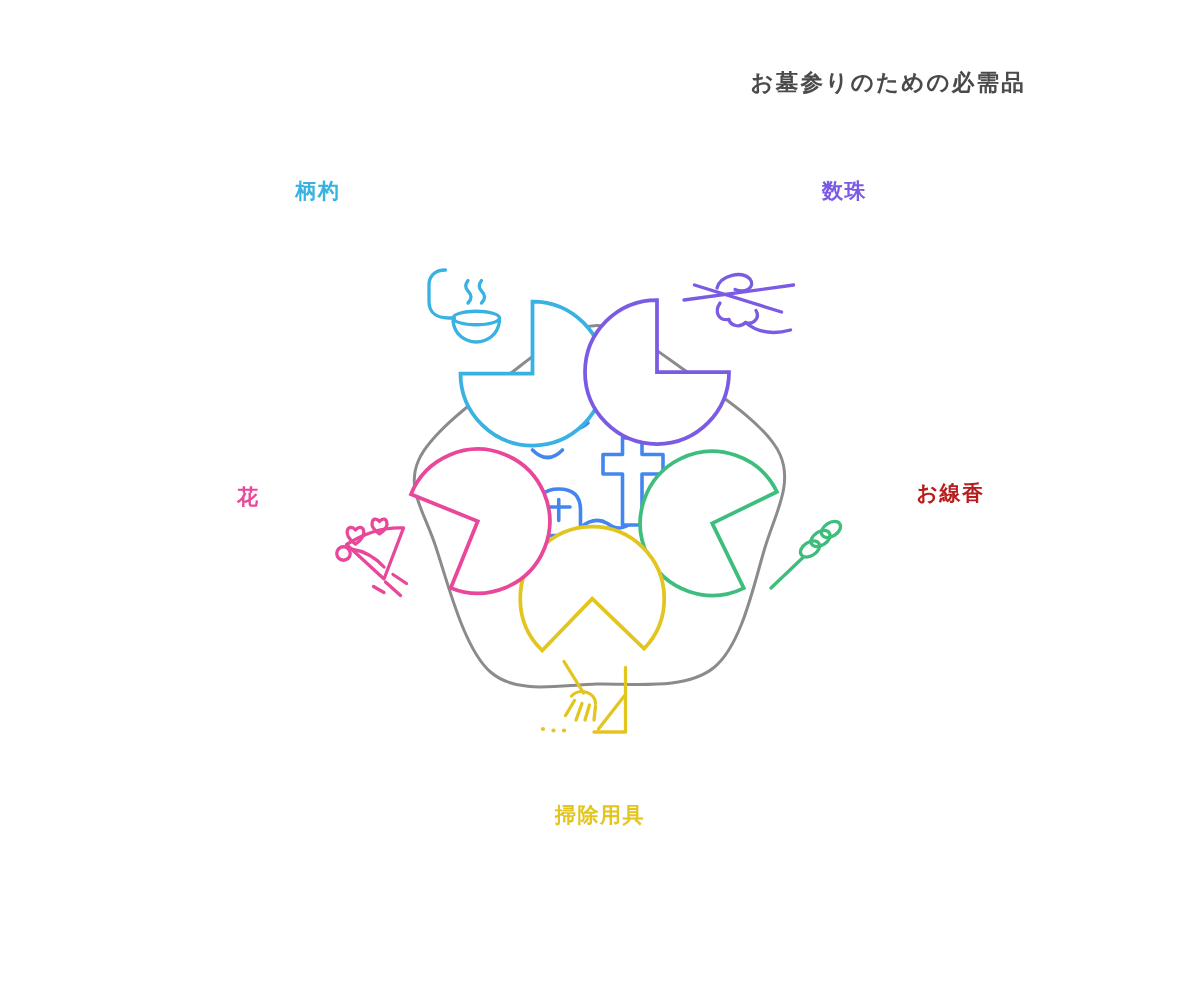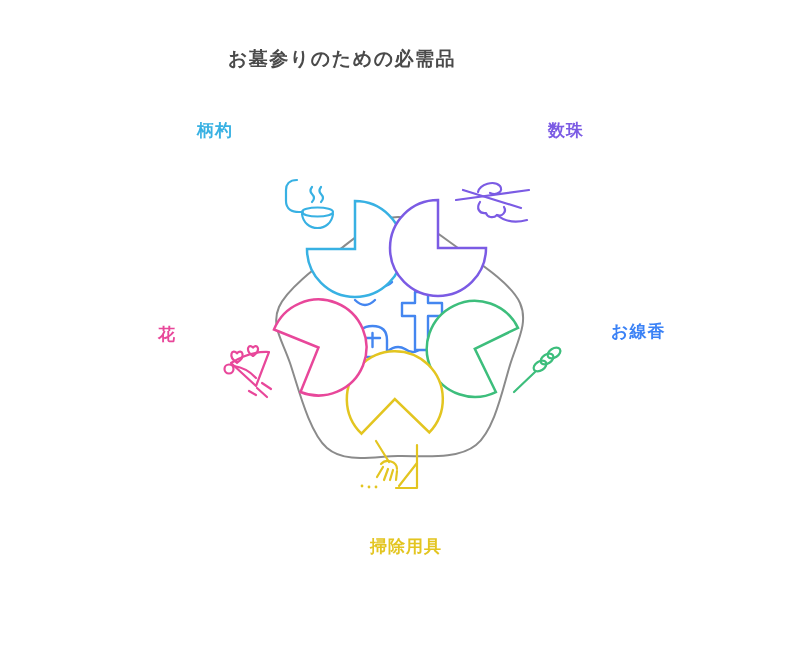--- a/index.html
+++ b/index.html
@@ -5,26 +5,26 @@
   html,body{margin:0;padding:0;background:#ffffff;}
   .stage{
     position:relative;
     width:792px;height:660px;
     background:#ffffff;
     font-family:"Liberation Sans","DejaVu Sans",sans-serif;
     overflow:hidden;
   }
   .title{
     position:absolute;top:46px;left:0;width:684px;
-    text-align:center;
-    font-size:19px;font-weight:700;letter-spacing:1.5px;
+    text-align:right;
+    font-size:15px;font-weight:700;letter-spacing:1.5px;
   }
   .node-label{
     position:absolute;
-    font-size:17px;font-weight:700;letter-spacing:1px;
+    font-size:14px;font-weight:700;letter-spacing:1px;
     white-space:nowrap;
     text-align:center;
   }
   .lbl-hishaku{left:197px;top:119px;}
   .lbl-juzu{left:548px;top:119px;}
   .lbl-osenko{left:611px;top:320px;}
   .lbl-hana{left:158px;top:323px;}
   .lbl-souji{left:350px;top:535px;margin-left:20px;}
   svg{position:absolute;left:0;top:0;}
 </style>
@@ -110,16 +110,16 @@
         <circle cx="229" cy="369" r="4.5"></circle>
         <path d="M257 388 L267 397"></path>
         <path d="M262 383 L271 389"></path>
         <path d="M249 391 L256 395"></path>
       </g>
     </g>
   </svg>
 
   <div class="node-label lbl-hishaku" style="color: rgb(56, 177, 227);">柄杓</div>
   <div class="node-label lbl-juzu" style="color: rgb(123, 91, 228);">数珠</div>
-  <div class="node-label lbl-osenko" style="color: #3b82f6;">お線香</div>
+  <div class="node-label lbl-osenko" style="color: #b91c1c;">お線香</div>
   <div class="node-label lbl-souji" style="color: rgb(227, 197, 32);">掃除用具</div>
   <div class="node-label lbl-hana" style="color: rgb(232, 71, 154);">花</div>
 </div>
 
 </body></html>

